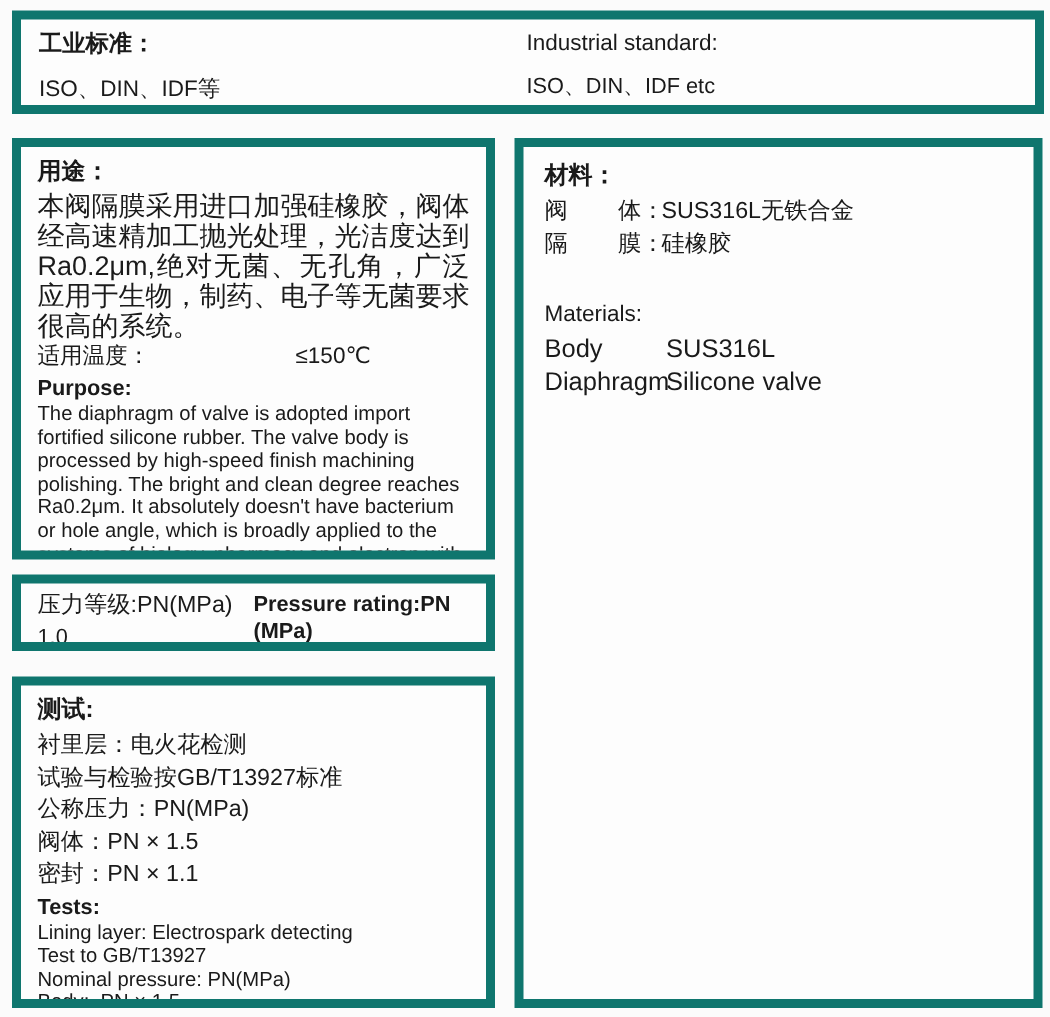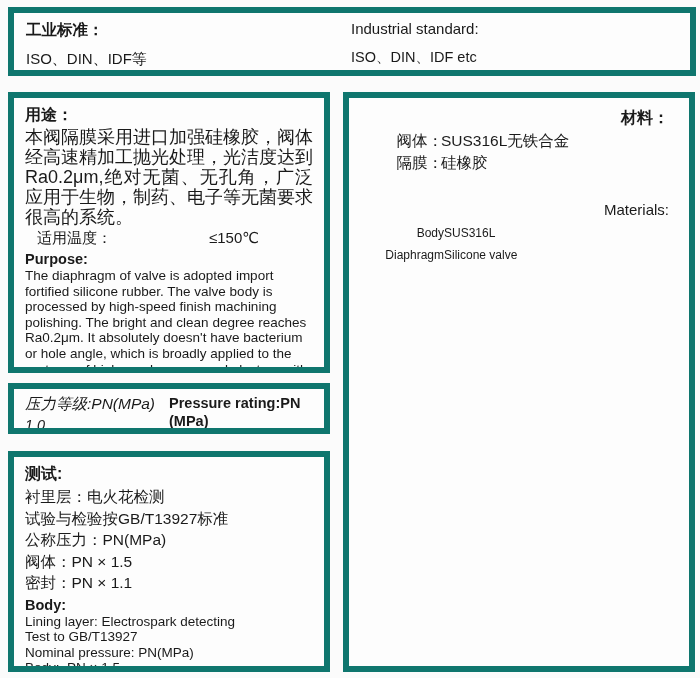--- a/index.html
+++ b/index.html
@@ -13,54 +13,54 @@
   }
   .box {
     position: absolute;
     background: #fdfdfd;
     border: 6px solid #0f766e;
     box-sizing: border-box;
     overflow: hidden;
   }
   #standards-box { left: 8px;  top: 7px;   width: 688px; height: 69px; }
   #purpose-box   { left: 8px;  top: 92px;  width: 322px; height: 281px; padding: 6px 11px 0 11px; }
-  #materials-box { left: 343px;top: 92px;  width: 352px; height: 580px; padding: 9px 20px 0 14px; text-align: right; }
+  #materials-box { left: 343px;top: 92px;  width: 352px; height: 580px; padding: 9px 20px 0 14px; }
   #pressure-box  { left: 8px;  top: 383px; width: 322px; height: 51px; }
   #tests-box     { left: 8px;  top: 451px; width: 322px; height: 221px; padding: 6px 22px 0 11px; }
 
   
   .std-col-cn { position: absolute; left: 12px;  top: 7px; }
   .std-col-en { position: absolute; left: 337px; top: 6px; }
   .std-title-cn { font-size: 15.5px; font-weight: bold; line-height: 19px; }
   .std-value-cn { font-size: 15px; margin-top: 11px; }
   .std-title-en { font-size: 15px; font-weight: normal; line-height: 19px; }
   .std-value-en { font-size: 14.5px; margin-top: 10px; }
 
   
   .sec-title-cn { font-size: 16px; font-weight: bold; line-height: 21px; margin-bottom: 2px; }
   .sec-title-en { font-size: 14.5px; font-weight: bold; line-height: 17px; margin-top: 3px; }
 
   
   .purpose-cn-text { font-size: 18px; line-height: 20px; text-align: justify; }
-  .temp-row { position: relative; height: 21px; font-size: 15px; line-height: 21px; margin-left: 12px; }
+  .temp-row { position: relative; height: 21px; font-size: 15px; line-height: 21px; }
   .temp-row .val { position: absolute; left: 172px; top: 0; }
   .purpose-en-text { font-size: 13.5px; line-height: 15.6px; }
   .temp-row-en { position: relative; height: 19px; font-size: 13.5px; line-height: 19px; }
   .temp-row-en .val { position: absolute; left: 158px; top: 0; }
 
   
   .m-row-cn { display: flex; font-size: 15.5px; line-height: 22px; }
   .m-c1 { width: 49px; }
   .m-c2 { width: 29px; }
   .materials-en-title { font-size: 15px; font-weight: normal; line-height: 20px; margin-top: 26px; margin-bottom: 2px; }
-  .m-row-en { display: flex; font-size: 12px; line-height: 22px; }
+  .m-row-en { display: flex; font-size: 17px; line-height: 22px; }
   .m-label { width: 81px; }
 
   
-  .p-col-cn { position: absolute; left: 11px;  top: 5px; font-style: italic; }
+  .p-col-cn { position: absolute; left: 11px;  top: 5px; }
   .p-col-en { position: absolute; left: 155px; top: 5px; }
   .p-title-cn { font-size: 15.5px; line-height: 19px; }
   .p-value-cn { font-size: 14.5px; margin-top: 4px; }
   .p-title-en { font-size: 14.5px; font-weight: bold; line-height: 18px; }
   .p-value-en { font-size: 14px; margin-top: 5px; }
 
   
   .t-line-cn { font-size: 15.5px; line-height: 21.5px; }
   .t-line-en { font-size: 13.5px; line-height: 15.6px; }
 </style>
@@ -127,19 +127,19 @@
   </div>
 </div>
 
 <div class="box" id="tests-box">
   <div class="sec-title-cn">测试:</div>
   <div class="t-line-cn">衬里层：电火花检测</div>
   <div class="t-line-cn">试验与检验按GB/T13927标准</div>
   <div class="t-line-cn">公称压力：PN(MPa)</div>
   <div class="t-line-cn">阀体：PN × 1.5</div>
   <div class="t-line-cn">密封：PN × 1.1</div>
-  <div class="sec-title-en">Body:</div>
+  <div class="sec-title-en">Tests:</div>
   <div class="t-line-en">Lining layer: Electrospark detecting</div>
   <div class="t-line-en">Test to GB/T13927</div>
   <div class="t-line-en">Nominal pressure: PN(MPa)</div>
   <div class="t-line-en">Body:&nbsp;&nbsp;PN × 1.5</div>
   <div class="t-line-en">Seal:&nbsp;&nbsp;PN × 1.1</div>
 </div>
 
 </body></html>

